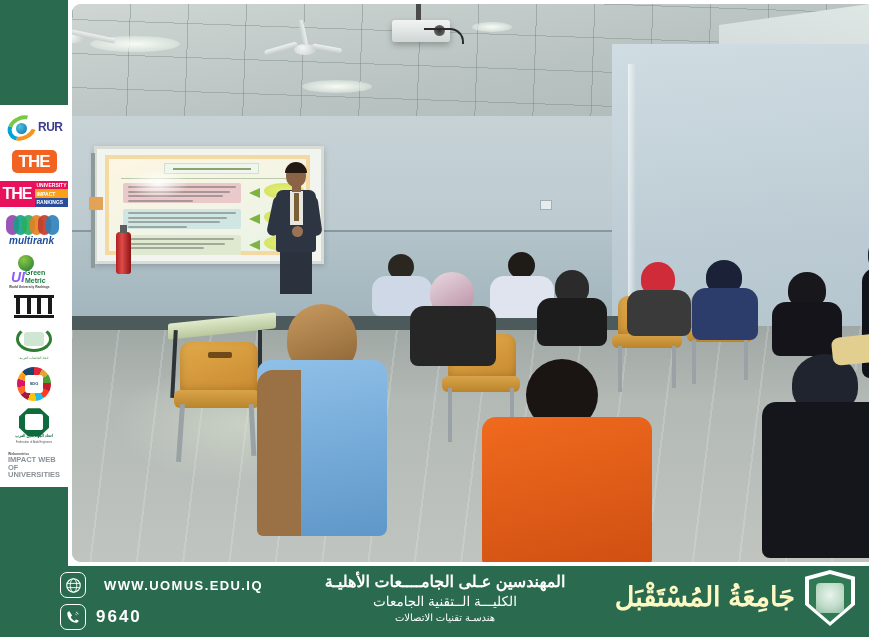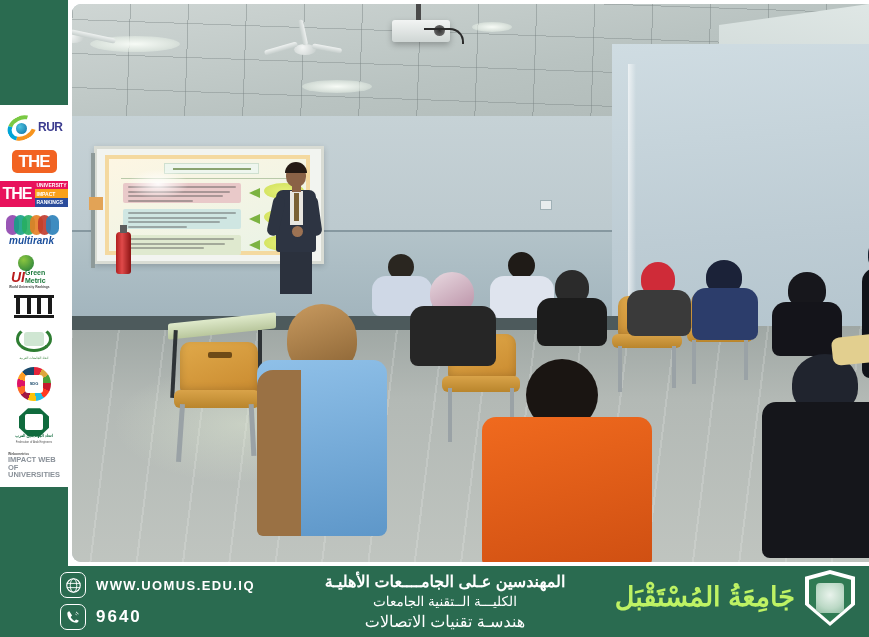--- a/index.html
+++ b/index.html
@@ -83,21 +83,21 @@
 
   
   .ui-gm { position:relative; width:58px; height:32px; }
   .ui-leaf {
     position:absolute; left:13px; top:0;
     width:16px; height:16px; border-radius:50%;
     background: radial-gradient(circle at 35% 30%, #8cc63f, #1c7a3c);
   }
   .ui-u {
     position:absolute; left:6px; top:14px;
-    font-size:14px; font-weight:bold; color:#b91c1c; font-style:italic;
+    font-size:14px; font-weight:bold; color:#8b5cf6; font-style:italic;
   }
   .ui-gt {
     position:absolute; left:20px; top:14px;
     font-size:7px; font-weight:bold; color:#1c7a3c; line-height:1.05;
   }
   .ui-cap { position:absolute; left:4px; bottom:-2px; font-size:3.2px; color:#444; font-weight:bold;}
 
   
   .pillars { width:40px; }
   .pillars .cap { height:3px; background:#1a1a1a; }
@@ -346,36 +346,36 @@
   }
   #contact { position:absolute; left:60px; top:6px; }
   .crow { display:flex; align-items:center; margin-bottom:6px; }
   .cicon {
     width:26px; height:26px; border-radius:7px;
     border:1.6px solid #ffffff; display:flex;
     align-items:center; justify-content:center; margin-right:10px;
   }
   .globe-svg, .phone-svg { display:block; }
   .ctext { color:#ffffff; font-weight:bold; letter-spacing:1.4px; }
-  .ctext.url { font-size:13px; }
+  .ctext.url { font-size:13px;margin-left:8px; }
   .ctext.tel { font-size:17px; letter-spacing:2px; }
 
   #arabic-lines {
     position:absolute; left:290px; top:5px; width:310px;
     text-align:center; color:#ffffff; direction:rtl;
   }
   .ar1 { font-size:16px; font-weight:bold; line-height:1.35; }
   .ar2 { font-size:13.5px; line-height:1.35; }
-  .ar3 { font-size:16px; line-height:1.35; }
+  .ar3 { font-size:10px; line-height:1.35; }
 
   #brand {
     position:absolute; right:14px; top:4px;
     display:flex; align-items:center; gap:10px;
   }
-  .brand-text { text-align:right; color:#bef264; }
+  .brand-text { text-align:right; color:#fef9c3; }
   .brand-ar { font-size:27px; font-weight:bold; direction:rtl; line-height:1.1; }
   .brand-en { font-size:11.5px; font-weight:bold; letter-spacing:1.3px; }
   .crest {
     position:relative; width:50px; height:56px;
     background:#ffffff;
     clip-path: polygon(50% 0,100% 12%,100% 62%,50% 100%,0 62%,0 12%);
     display:flex; align-items:center; justify-content:center;
   }
   .crest-in {
     width:42px; height:48px; background:#2f7a53;

